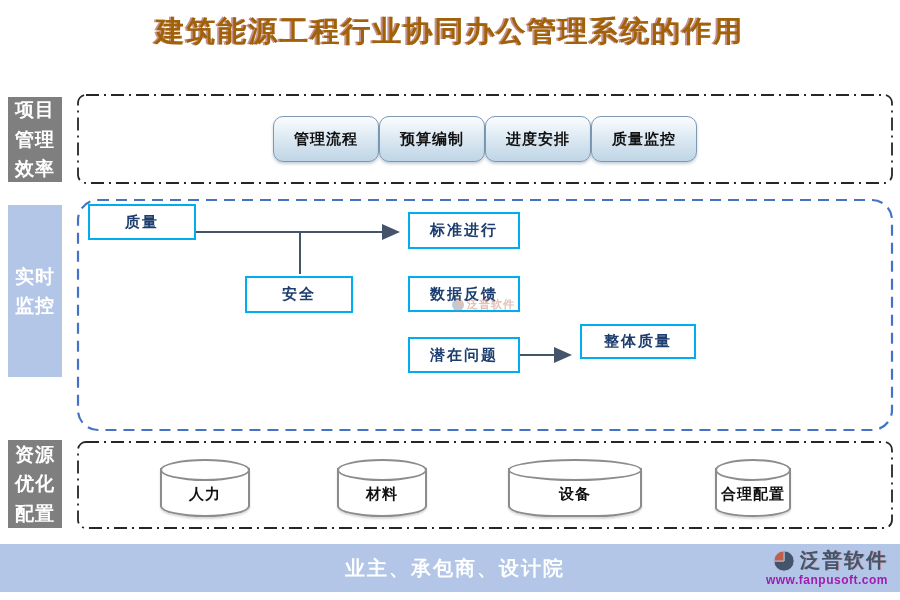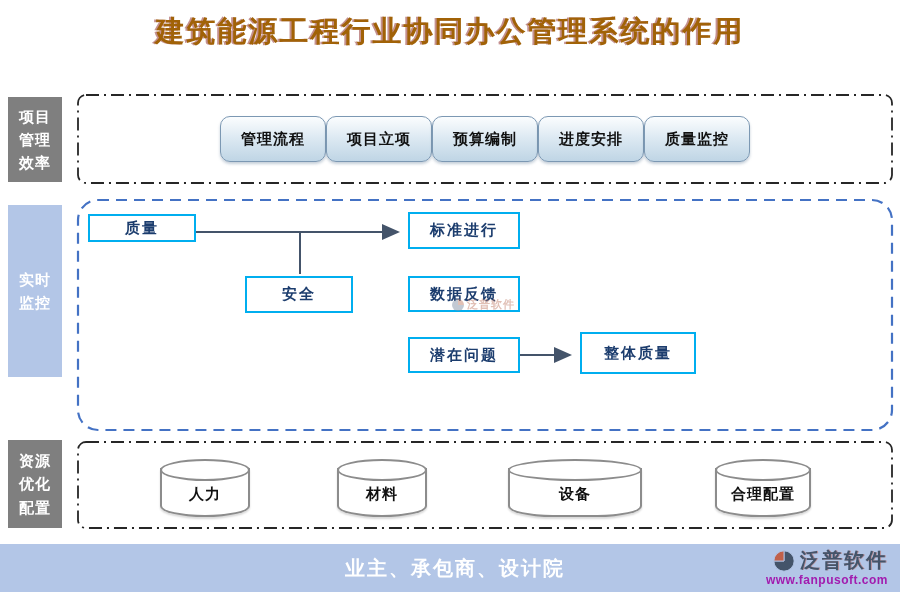--- a/index.html
+++ b/index.html
@@ -14,21 +14,21 @@
     text-align:center; font-size:29px; font-weight:bold;
     color:#a16207; letter-spacing:2px;
     text-shadow:-2px 0 0 rgba(148,54,52,.55);
   }
   
   .bg-svg { position:absolute; left:0; top:0; z-index:0; }
   
   .side-box {
     position:absolute; left:8px; width:54px;
     display:flex; align-items:center; justify-content:center;
-    color:#ffffff; font-weight:bold; font-size:15px;
+    color:#ffffff; font-weight:bold; font-size:19px;
     text-align:center; white-space:pre-line; line-height:1.55; letter-spacing:1px;
     z-index:2;
   }
   .side-gray { background:#7F7F7F; }
   .side-blue { background:#B3C6E7; }
   #side-1 { top:97px;  height:85px; }
   #side-2 { top:205px; height:172px; }
   #side-3 { top:440px; height:88px; }
   
   .process-row {
@@ -45,43 +45,43 @@
     font-size:15px; font-weight:bold; color:#111; letter-spacing:1px;
     cursor:default;
   }
   
   .node {
     position:absolute; box-sizing:border-box; z-index:2;
     background:#ffffff; border:2px solid #00AEEF;
     display:flex; align-items:center; justify-content:center;
     color:#1C3D6E; font-weight:bold; font-size:15px; letter-spacing:2px;
   }
-  #node-quality  { left:88px;  top:214px; width:108px; height:28px; }
+  #node-quality  { left:88px;  top:204px; width:108px; height:36px; }
   #node-safety   { left:245px; top:276px; width:108px; height:37px; }
   #node-standard { left:408px; top:212px; width:112px; height:37px; }
   #node-feedback { left:408px; top:276px; width:112px; height:36px; }
   #node-issues   { left:408px; top:337px; width:112px; height:36px; }
-  #node-overall  { left:580px; top:332px; width:116px; height:42px; }
+  #node-overall  { left:580px; top:324px; width:116px; height:35px; }
   
   .watermark {
     position:absolute; left:452px; top:297px; z-index:3;
     display:flex; align-items:center; gap:3px; opacity:.5;
     font-size:11px; font-weight:bold; color:#C4826E; letter-spacing:1px;
   }
   .watermark .wm-icon {
     width:12px; height:12px; border-radius:50%;
     background:conic-gradient(#C4826E 0 25%, #8795A8 25% 100%);
   }
   
   .resource-row {
     position:absolute; left:78px; top:442px; width:814px; height:86px; z-index:2;
   }
   .cylinder { position:absolute; top:17px; width:90px; height:58px; }
   #cyl-0 { left:82px; }  #cyl-1 { left:259px; }
-  #cyl-2 { left:430px;padding-left:44px; } #cyl-3 { left:637px; width:96px; }
+  #cyl-2 { left:430px;padding-left:44px; } #cyl-3 { left:637px; width:76px; }
   .cyl-body {
     position:absolute; left:0; right:0; top:9px; bottom:0;
     background:#ffffff; border:2px solid #8C8C8C; border-top:none;
     border-radius:0 0 45px 45px / 0 0 11px 11px;
     box-shadow:0 2px 2px rgba(0,0,0,.15);
   }
   .cyl-top {
     position:absolute; left:0; right:0; top:0; height:18px;
     background:#ffffff; border:2px solid #8C8C8C; border-radius:50%;
   }
@@ -140,21 +140,20 @@
 管理
 效率</div>
 <div class="side-box side-blue" id="side-2">实时
 监控</div>
 <div class="side-box side-gray" id="side-3">资源
 优化
 配置</div>
 
 <div class="process-row">
   <div class="proc-btn">管理流程</div>
-  <div class="proc-btn">项目立项</div>
   <div class="proc-btn">预算编制</div>
   <div class="proc-btn">进度安排</div>
   <div class="proc-btn">质量监控</div>
 </div>
 
 <div class="node" id="node-quality">质量</div>
 <div class="node" id="node-safety">安全</div>
 <div class="node" id="node-standard">标准进行</div>
 <div class="node" id="node-feedback">数据反馈</div>
 <div class="node" id="node-issues">潜在问题</div>

